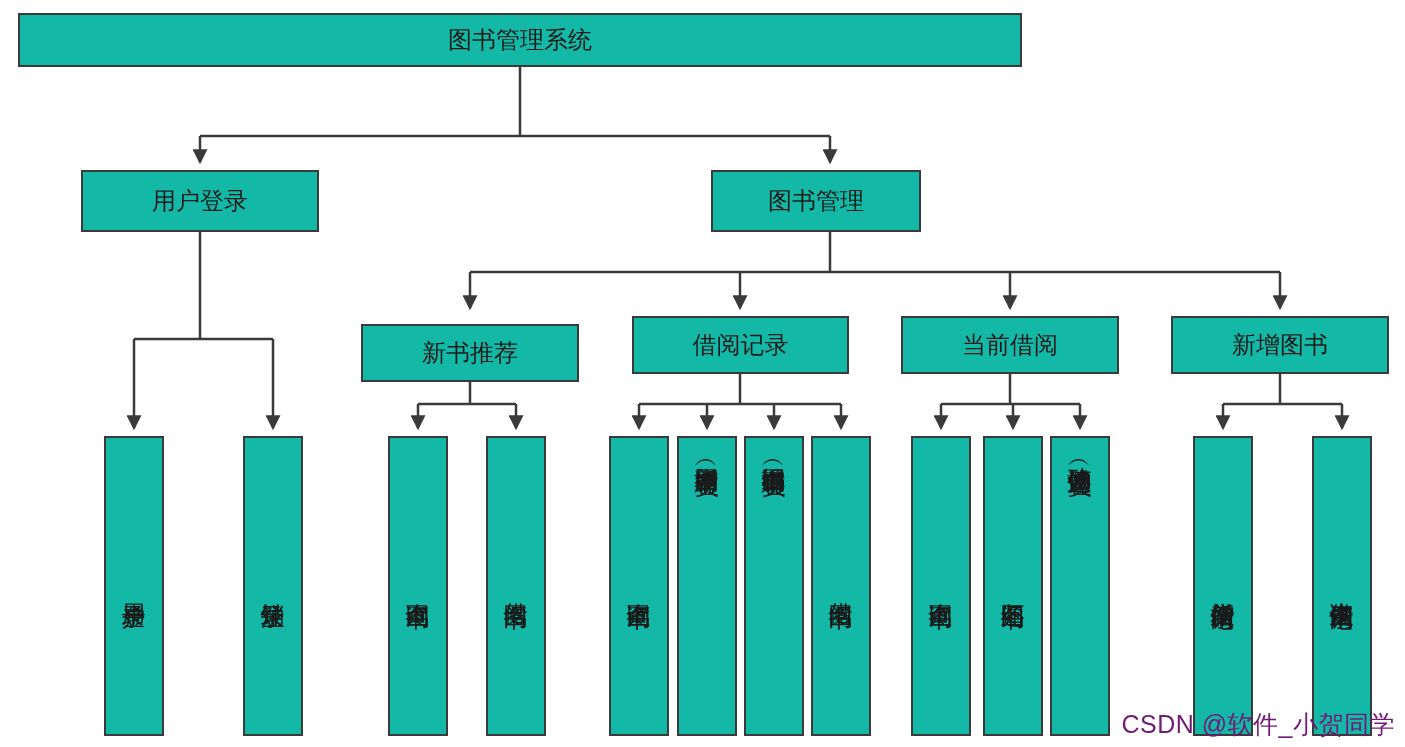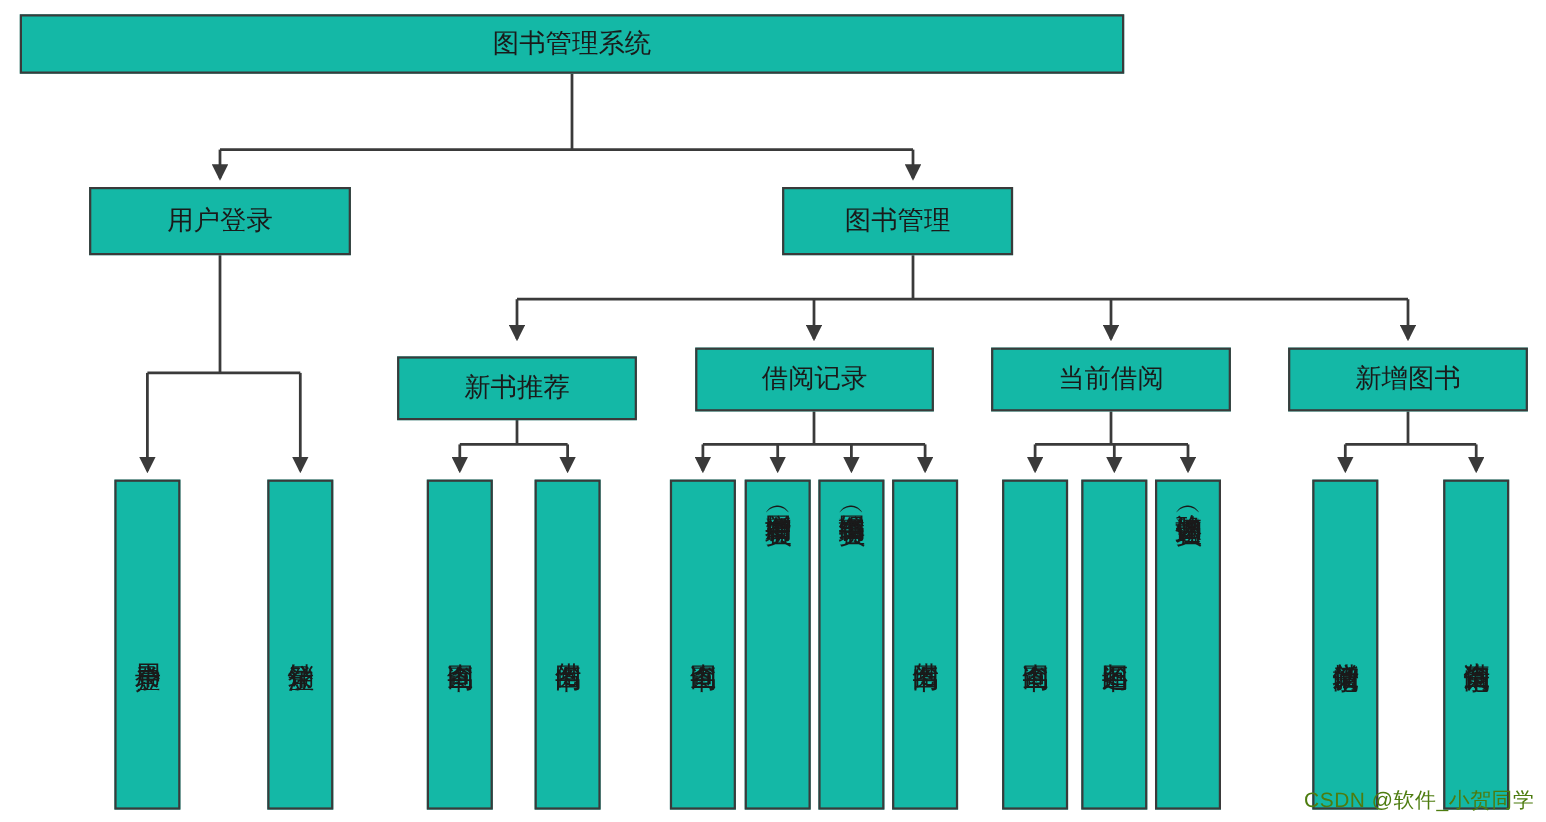--- a/index.html
+++ b/index.html
@@ -48,22 +48,22 @@
     padding-top: 10px;
   }
   .node.v.mid {
     justify-content: center;
     padding-top: 0;
   }
   .watermark {
     position: absolute;
     right: 10px;
     bottom: 6px;
-    font-size: 19px;
-    color: #4d7c0f;
+    font-size: 25px;
+    color: #701a75;
     white-space: nowrap;
     letter-spacing: 0.5px;
     margin-top: 26px;
   }
 </style>
 </head>
 <body>
 
 <div id="canvas">
 

